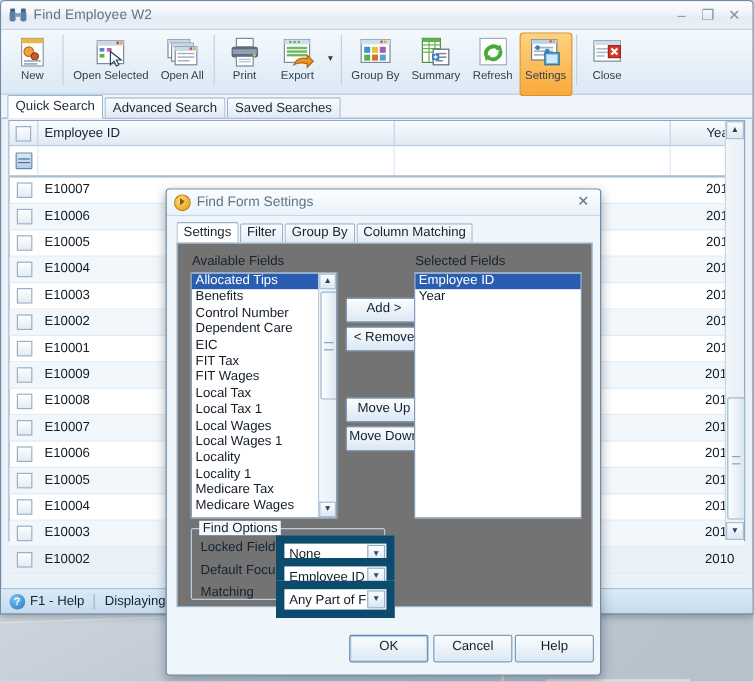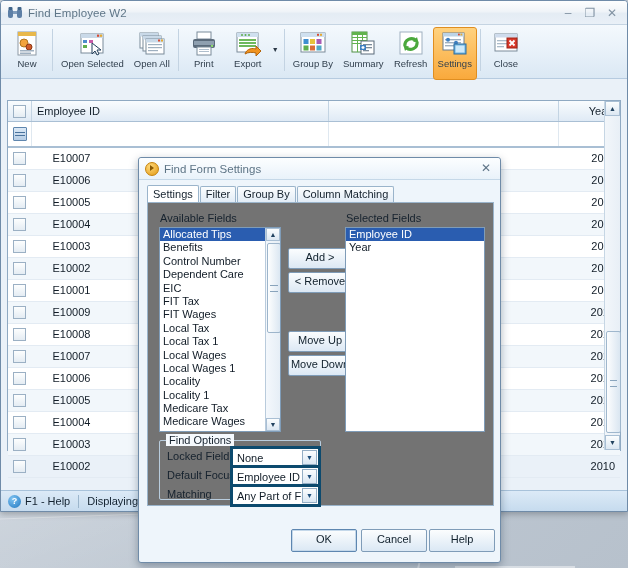--- a/index.html
+++ b/index.html
@@ -99,21 +99,21 @@
   }
   #filterrow .fc{height:24px;border-right:1px solid #dfe8f0;box-sizing:border-box;}
   #f-check{width:24px;display:flex;align-items:center;justify-content:center;}
   .filt-glyph{width:12px;height:12px;border:1px solid #5f86ae;background:linear-gradient(180deg,#dce9f6,#b6cde5);position:relative;border-radius:1px;}
   .filt-glyph:before{content:"";position:absolute;left:1px;right:1px;top:4px;height:1px;background:#4a739d;}
   .filt-glyph:after{content:"";position:absolute;left:1px;right:1px;top:7px;height:1px;background:#4a739d;}
   .grow{height:21px;display:flex;align-items:center;border-bottom:1px solid #e3ebf3;}
   .grow.alt{background:#f2f7fb;}
   .gc{height:21px;line-height:21px;font-size:11px;color:#111c27;box-sizing:border-box;padding:0 5px;}
   .gc-check{width:24px;display:flex;align-items:center;justify-content:center;padding:0;}
-  .gc-id{width:297px;margin-left:16px;}
+  .gc-id{width:297px;}
   .gc-mid{width:230px;}
   .gc-year{width:58px;text-align:right;}
   #gridscroll{
     position:absolute;right:0;top:0;width:15px;height:100%;
     background:linear-gradient(90deg,#f2f6fa,#e8eff6);
     border-left:1px solid #c6d6e4;
   }
   .sb-arrow{width:15px;height:15px;display:flex;align-items:center;justify-content:center;
     background:linear-gradient(180deg,#fbfdfe,#dce7f2);border:1px solid #a9bfd4;box-sizing:border-box;font-size:7px;color:#22425f;}
   #gridthumb{position:absolute;left:1px;top:230px;width:13px;height:100px;
@@ -178,21 +178,21 @@
   .lbthumb:after{content:"";position:absolute;left:2px;right:2px;top:50%;height:5px;margin-top:-3px;
     border-top:1px solid #89a4bc;border-bottom:1px solid #89a4bc;}
   .dbtn{
     position:absolute;height:19px;line-height:17px;text-align:center;font-size:11px;color:#10202c;
     background:linear-gradient(180deg,#fbfdfe,#dce8f4);border:1px solid #7f9cb8;border-radius:2px;
     cursor:default;
   }
   .groupbox{position:absolute;border:1px solid #b8ccdd;border-radius:2px;}
   .grouptitle{position:absolute;top:-7px;left:6px;background:#f5f9fd;padding:0 3px;font-size:11px;color:#16222e;}
   .dlabel{position:absolute;font-size:11px;color:#16222e;}
-  .combo{position:absolute;height:17px;background:#fff;border:3px solid #0c4a6e;display:flex;align-items:center;}
+  .combo{position:absolute;height:17px;background:#fff;border:7px solid #0c4a6e;display:flex;align-items:center;}
   .combo .ctext{font-size:11px;color:#111c27;padding-left:4px;flex:1;white-space:nowrap;overflow:hidden;}
   .combo .carrow{width:15px;height:15px;margin-right:1px;display:flex;align-items:center;justify-content:center;
     background:linear-gradient(180deg,#fbfdfe,#dae7f3);border:1px solid #94aec5;box-sizing:border-box;font-size:7px;color:#1d4d7a;}
   .txtbox{position:absolute;height:17px;background:#fff;border:1px solid #7f9cb8;font-size:11px;color:#111c27;line-height:16px;padding-left:4px;box-sizing:border-box;}
   .txtbox.ph{color:#9aa7b3;}
   .chk{position:absolute;width:11px;height:11px;border:1px solid #97abbe;background:linear-gradient(180deg,#fdfefe,#e3ebf3);}
   .footbtn{
     position:absolute;bottom:10px;height:21px;width:64px;line-height:19px;text-align:center;font-size:11px;color:#10202c;
     background:linear-gradient(180deg,#fbfdfe,#dbe8f4);border:1px solid #7f9cb8;border-radius:2px;
   }
@@ -400,20 +400,25 @@
           <rect x="6" y="13" width="10" height="1.3" fill="#aabbc9"></rect>
           <rect x="6" y="16" width="7" height="1.3" fill="#aabbc9"></rect>
           <rect x="16" y="8" width="10" height="10" fill="#d8392a" stroke="#9b2317"></rect>
           <path d="M18.5 10.5 L23.5 15.5 M23.5 10.5 L18.5 15.5" stroke="#fff" stroke-width="1.8"></path>
         </svg>
       </div>
       <div class="tblabel">Close</div>
     </div>
   </div>
 
+  <div id="tabstrip">
+    <div class="tab sel">Quick Search</div>
+    <div class="tab">Advanced Search</div>
+    <div class="tab">Saved Searches</div>
+  </div>
 
   <div id="gridwrap">
     <div id="gridhead">
       <div class="hcell" id="h-check">
         <div class="minibox"></div>
       </div>
       <div class="hcell" id="h-empid">Employee ID</div>
       <div class="hcell" id="h-mid"></div>
       <div class="hcell" id="h-year">Year</div>
     </div>

